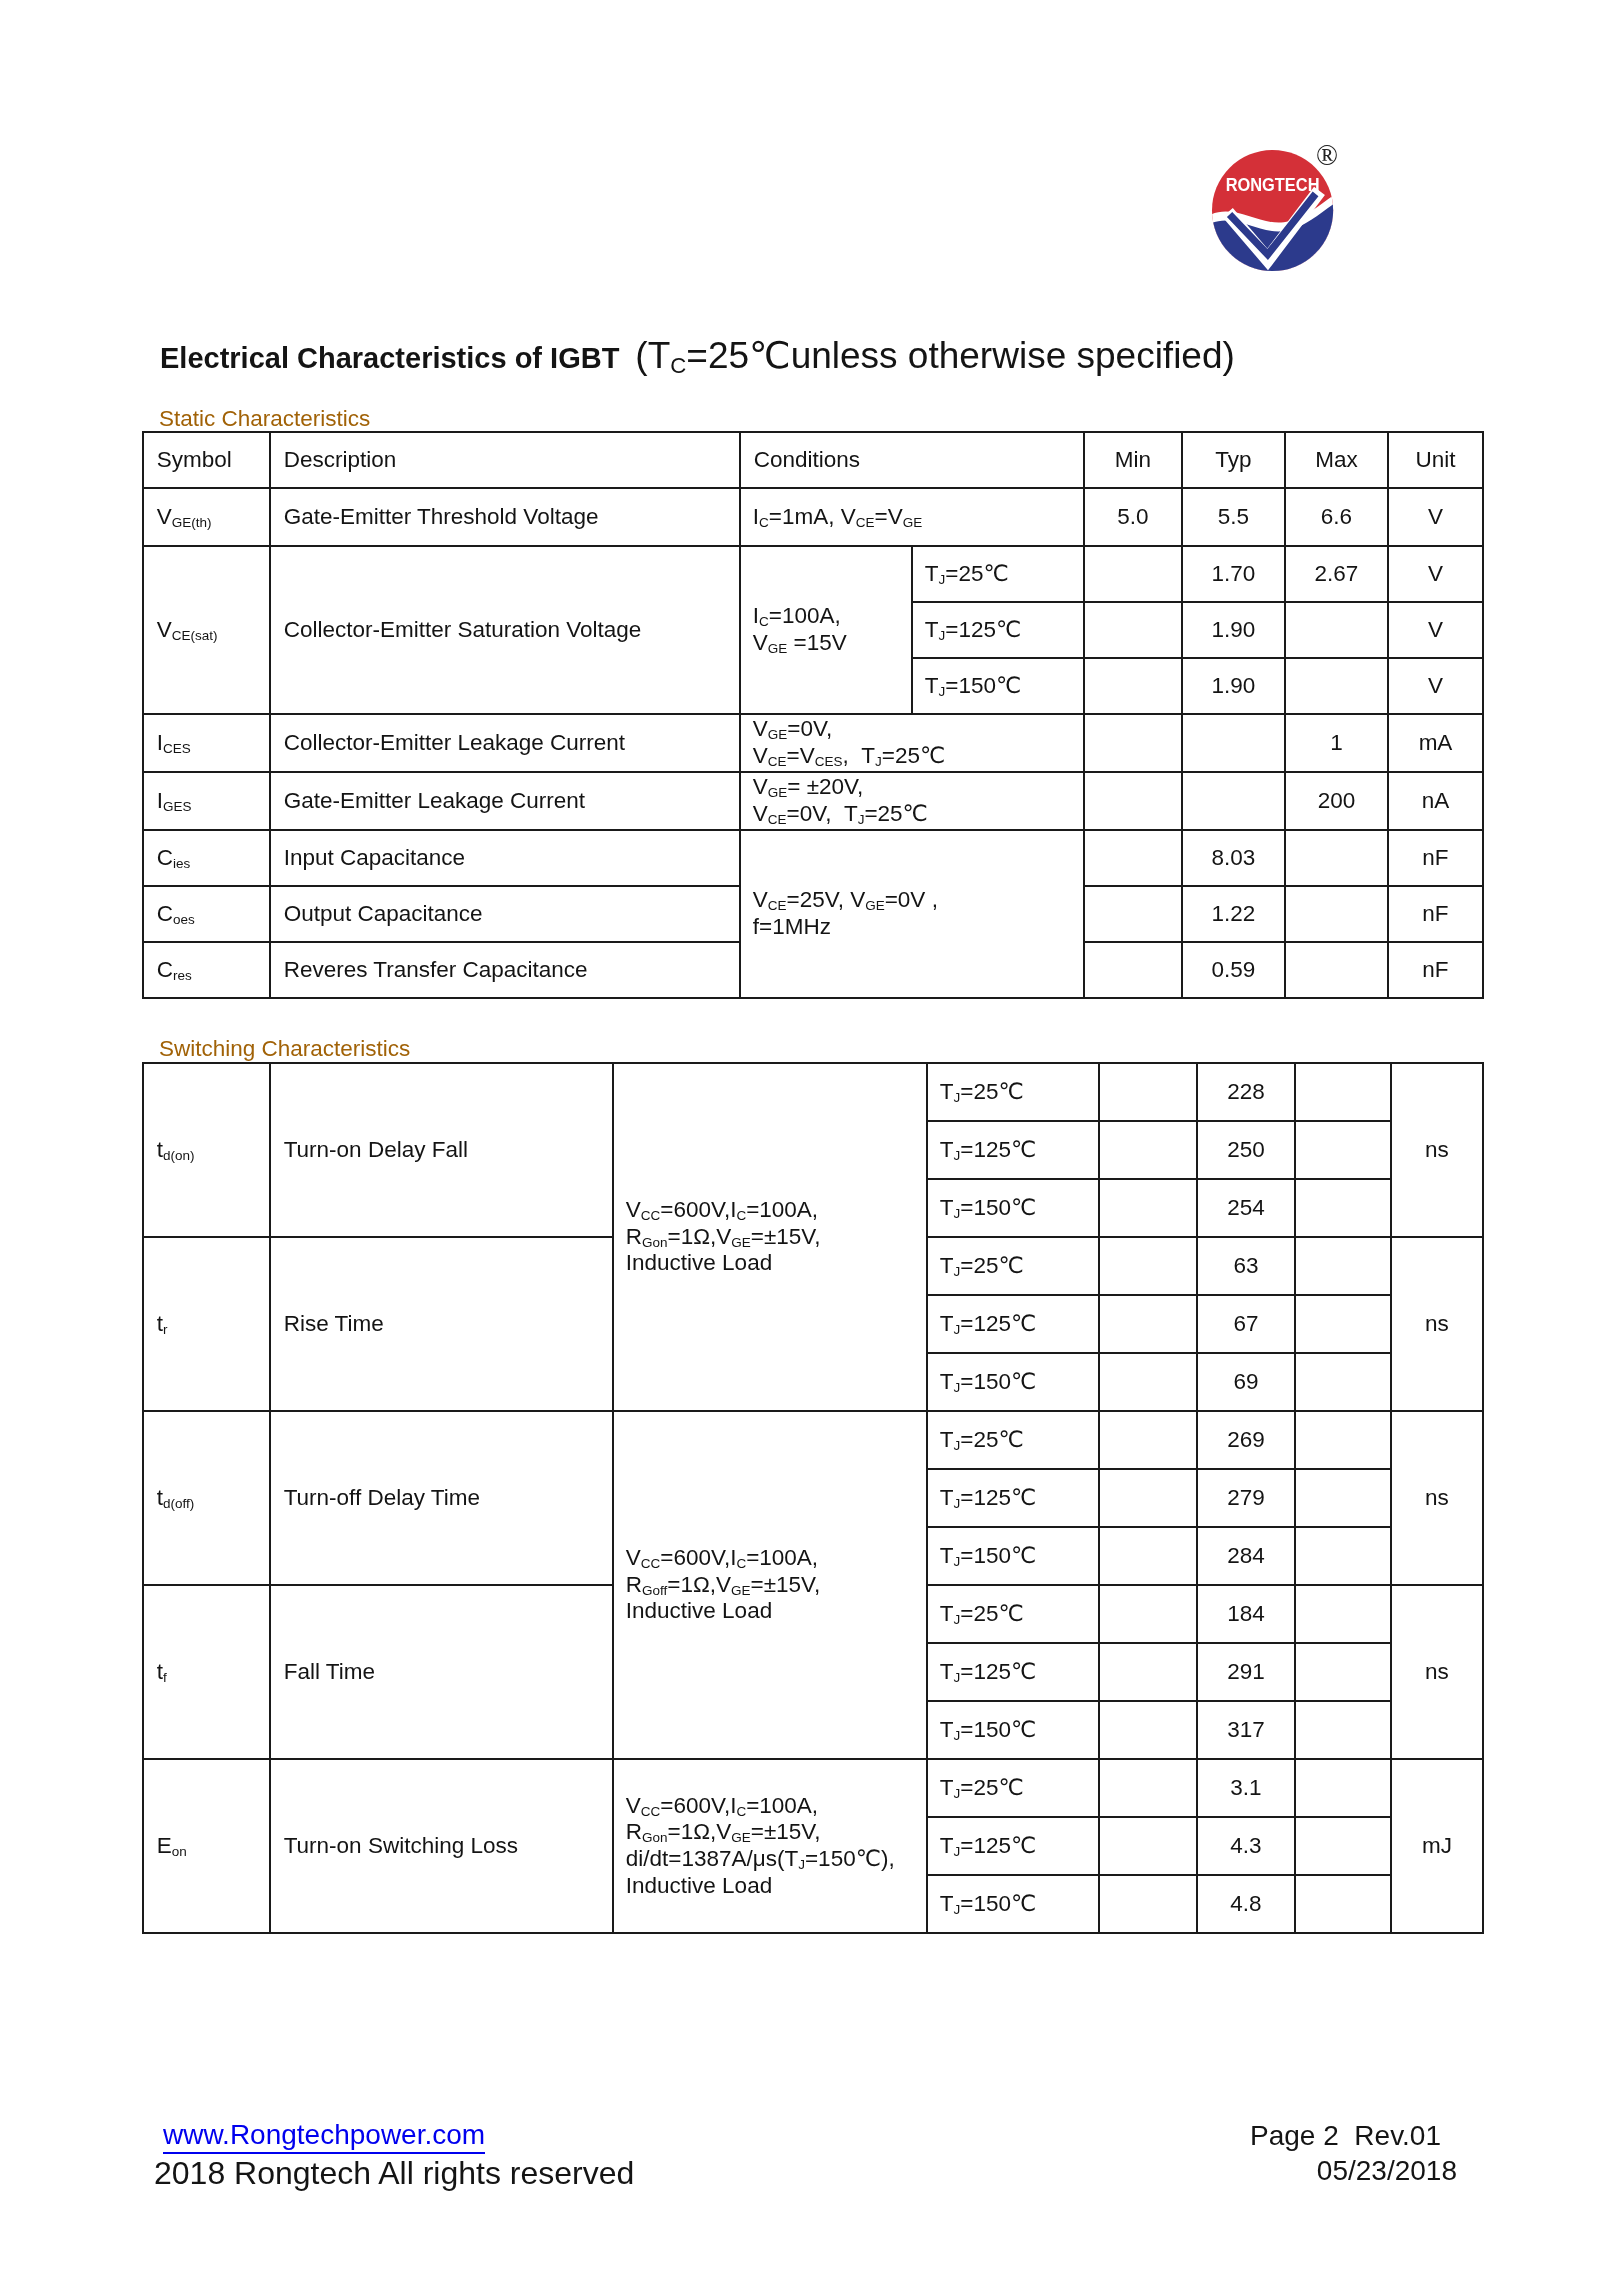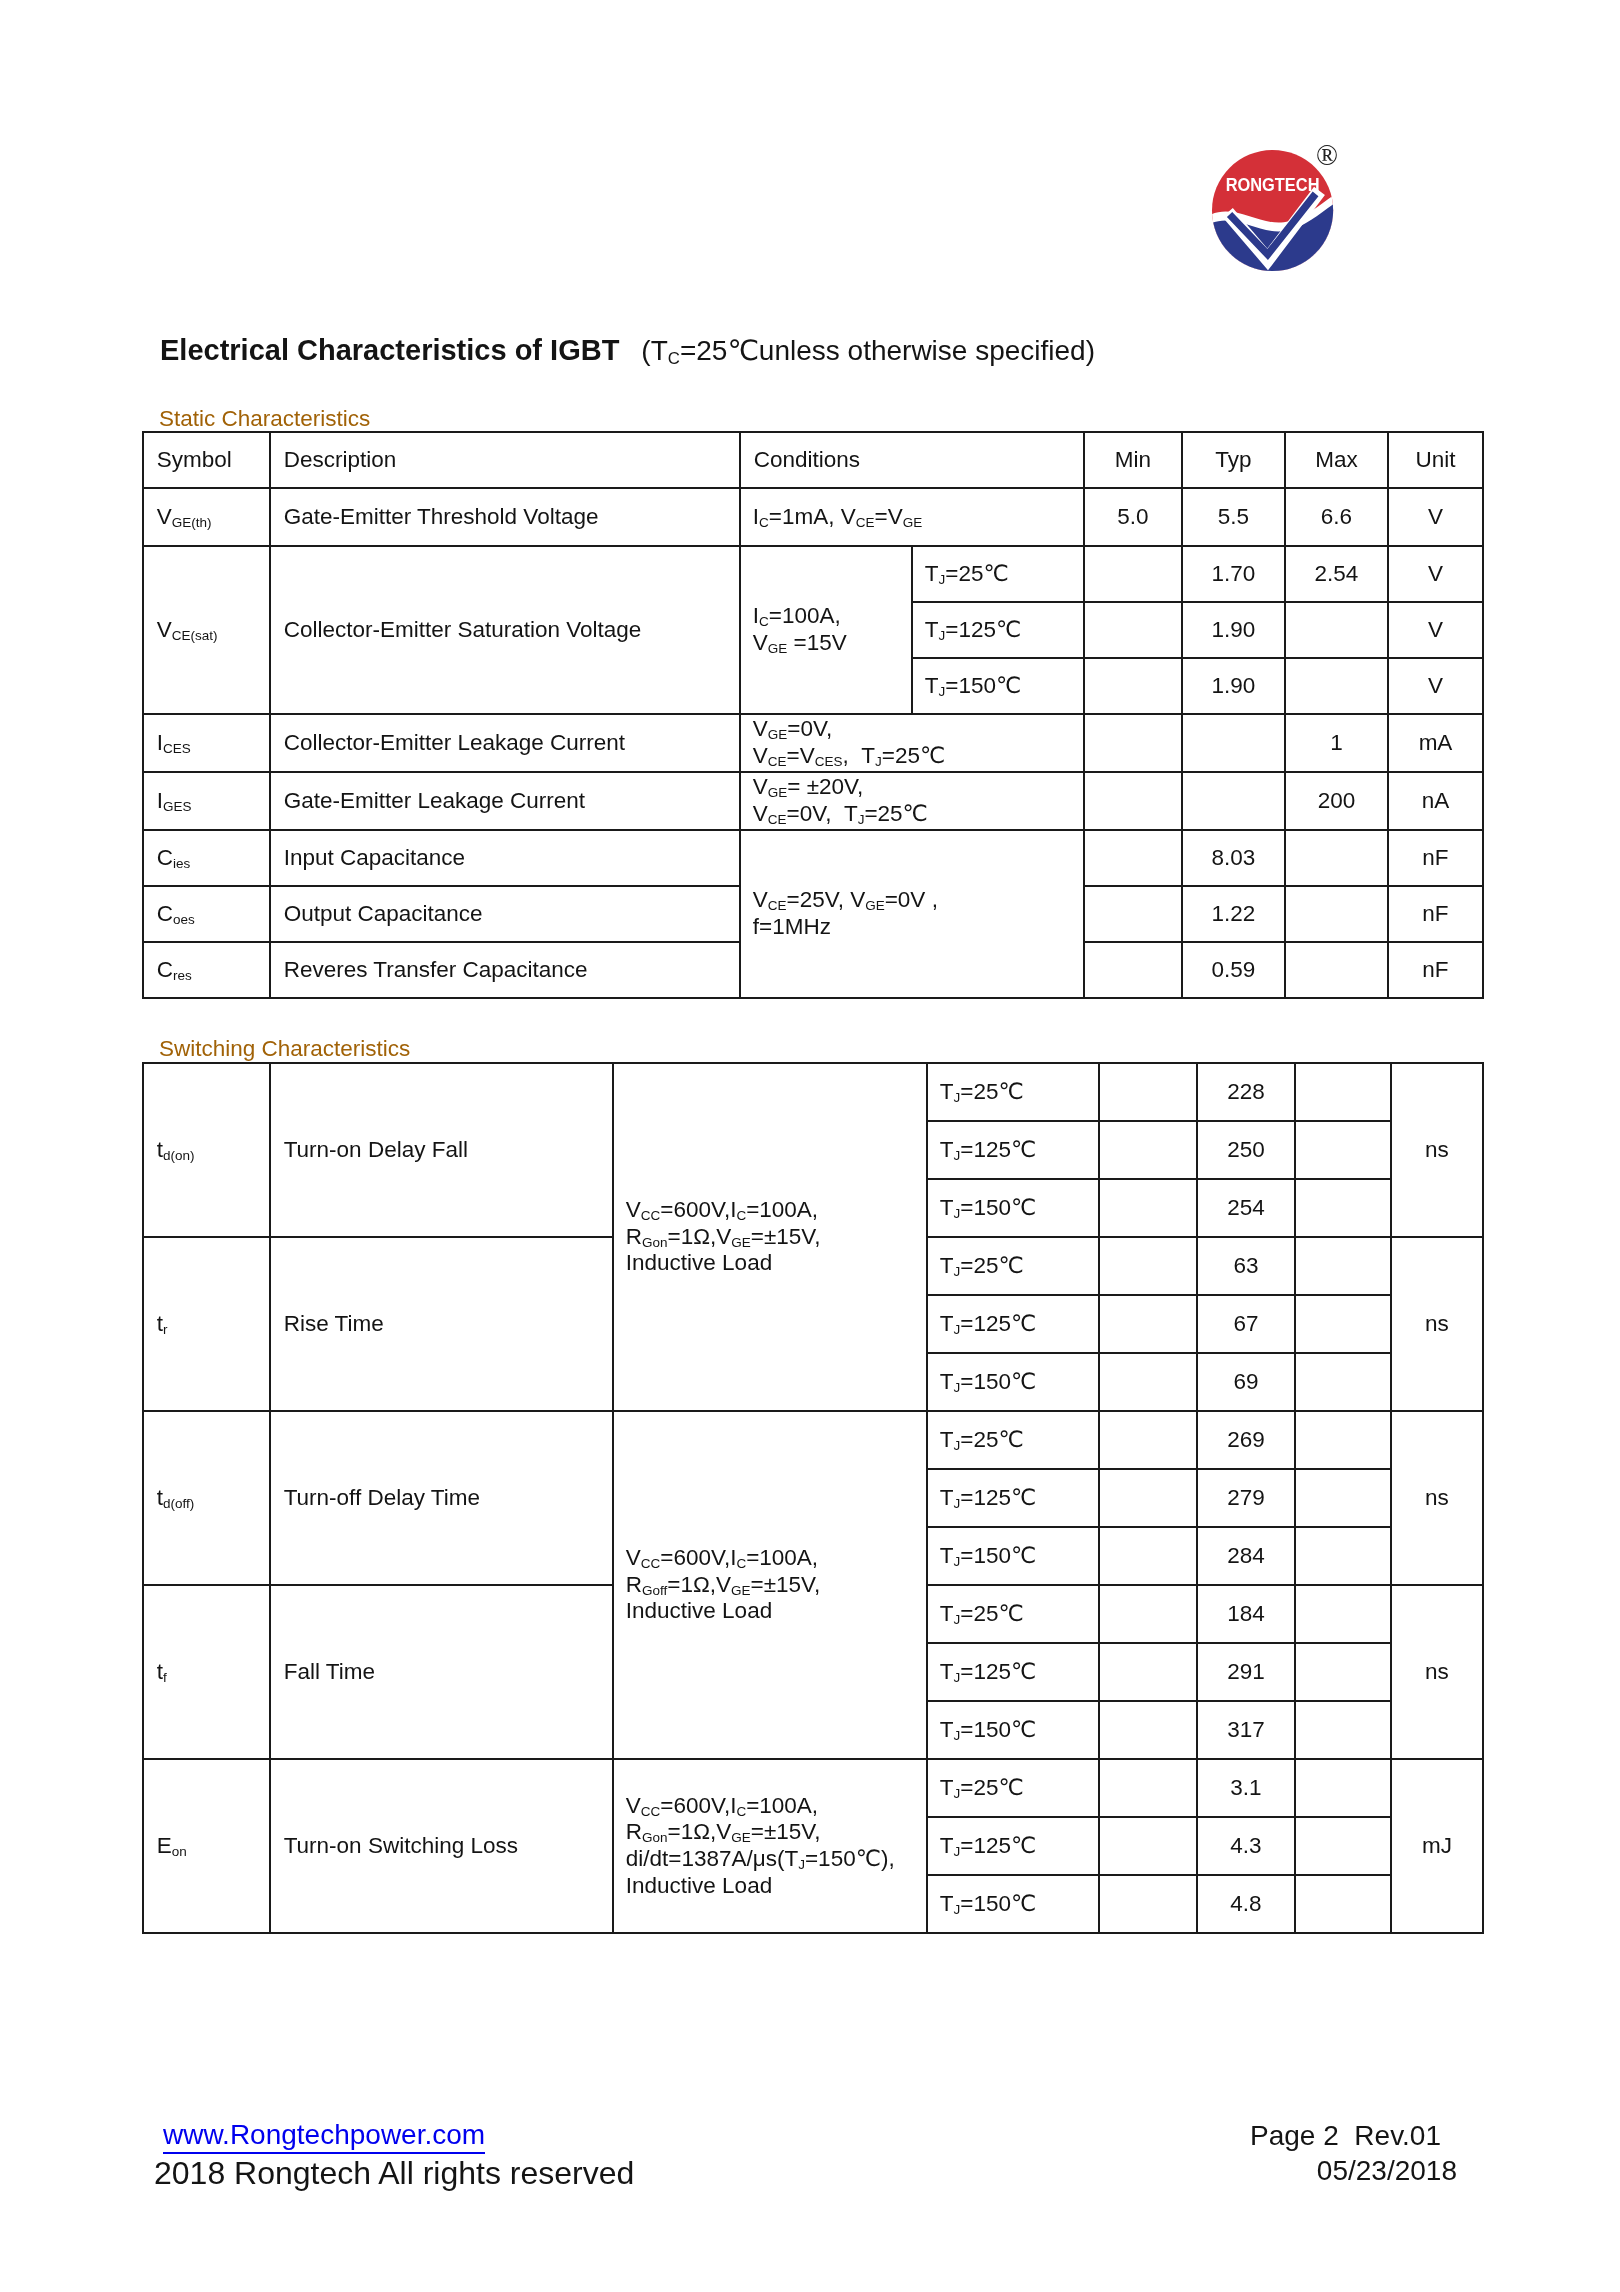--- a/index.html
+++ b/index.html
@@ -9,21 +9,21 @@
     -webkit-font-smoothing:antialiased;
   }
   sub{font-size:60%;line-height:0;vertical-align:baseline;position:relative;top:0.22em;}
   
   .logo-wrap{position:absolute;left:1211px;top:143px;width:167px;height:137px;}
   .logo-reg{position:absolute;left:105px;top:-3.9px;font-family:"Liberation Serif","DejaVu Serif",serif;
     font-size:29px;color:#222;}
   
   .title{position:absolute;left:160px;top:334px;font-size:29px;white-space:nowrap;}
   .title .tb{font-weight:bold;}
-  .title .ts{font-weight:normal;margin-left:22px;font-size:28px;}
+  .title .ts{font-weight:normal;margin-left:16px;font-size:37px;}
   
   .sec-label{position:absolute;left:159px;font-size:22.5px;color:#a16207;}
   
   table.dt{border-collapse:collapse;table-layout:fixed;position:absolute;left:142px;
     border:2.9px solid #1a1a1a;}
   table.dt td{border:2px solid #1a1a1a;font-size:22.5px;vertical-align:middle;
     text-align:left;padding:1px 3.9px 1px 12.7px;overflow:hidden;}
   table.dt td.c{text-align:center;padding:1px 2px;}
   table.dt td.cond{line-height:1.18;padding-left:11.8px;padding-right:2px;}
   table.dt tr.gt>td{border-top-width:2.9px;}
@@ -86,21 +86,21 @@
     <td class="c">6.6</td>
     <td class="c">V</td>
   </tr>
   <tr style="height:56px" class="gt">
     <td rowspan="3">V<sub>CE(sat)</sub></td>
     <td rowspan="3">Collector-Emitter Saturation Voltage</td>
     <td rowspan="3" class="cond">I<sub>C</sub>=100A,<br>V<sub>GE</sub> =15V</td>
     <td class="cond">T<sub>J</sub>=25℃</td>
     <td class="c"></td>
     <td class="c">1.70</td>
-    <td class="c">2.54</td>
+    <td class="c">2.67</td>
     <td class="c">V</td>
   </tr>
   <tr style="height:56px">
     <td class="cond">T<sub>J</sub>=125℃</td>
     <td class="c"></td>
     <td class="c">1.90</td>
     <td class="c"></td>
     <td class="c">V</td>
   </tr>
   <tr style="height:56px">

